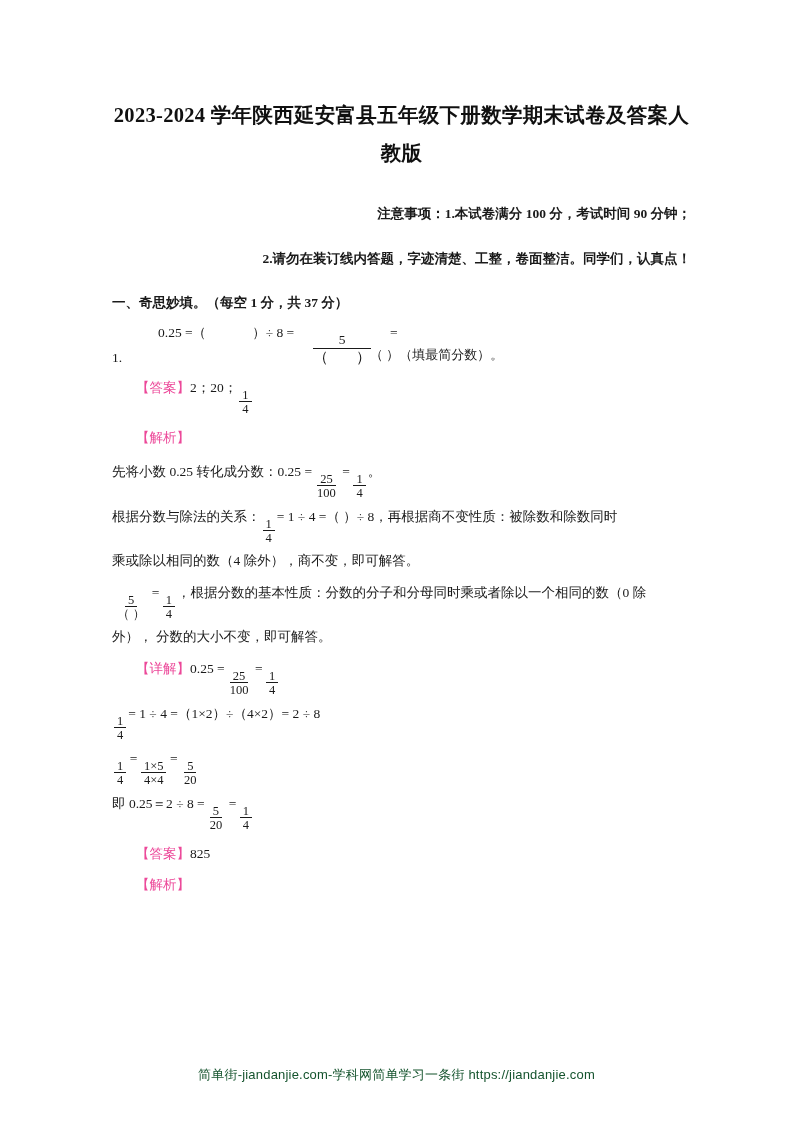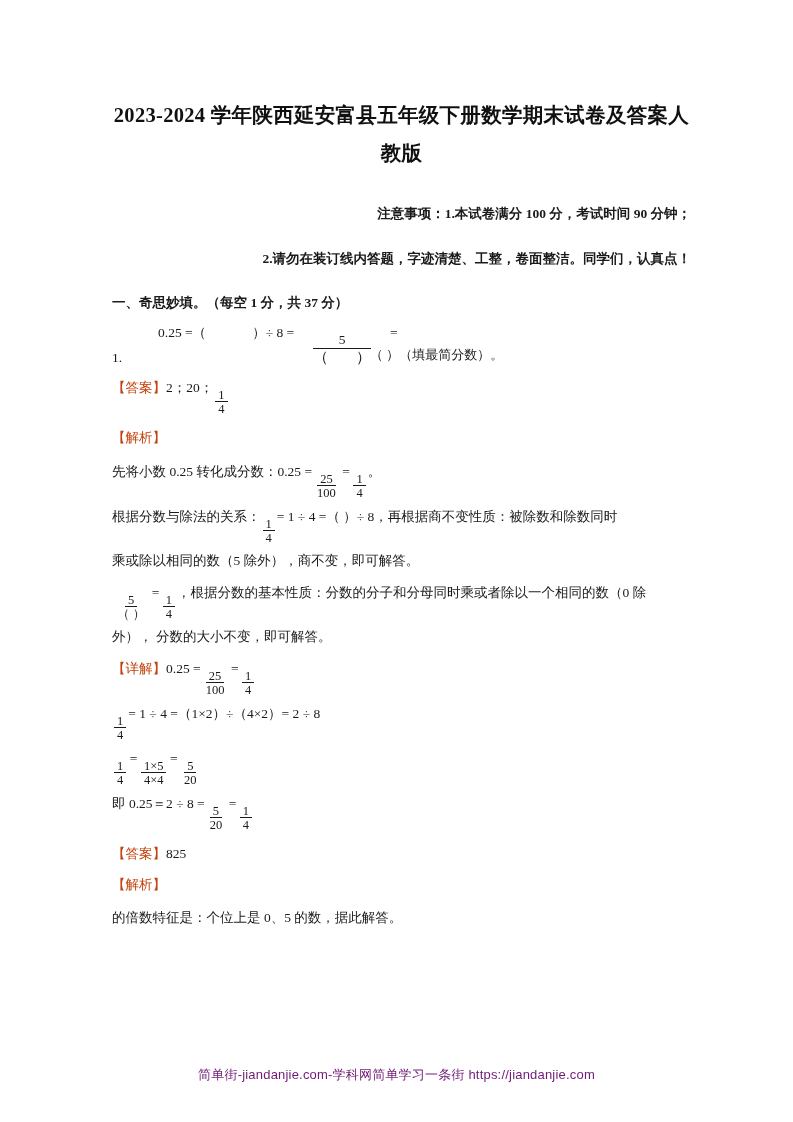--- a/index.html
+++ b/index.html
@@ -37,21 +37,22 @@
 
   
   .para {
     font-size: 13.5px;
     line-height: 31px;
     margin: 0;
     color: #1a1a1a;
     white-space: nowrap;
   }
   .label-blue {
-    color: #c2410c;
+    color: #ec4899;
+    margin-left: 24px;
   }
   .section-head {
     font-size: 13.5px;
     font-weight: bold;
     line-height: 31px;
     margin: 6px 0 0 0;
   }
   .notice {
     font-size: 13.5px;
     line-height: 31px;
@@ -157,21 +158,21 @@
   }
 
   
   .footer {
     position: absolute;
     left: 0;
     top: 1066px;
     width: 793px;
     text-align: center;
     font-size: 13px;
-    color: #701a75;
+    color: #14532d;
     font-family: "Liberation Sans", sans-serif;
     letter-spacing: 0.2px;
   }
 </style>
 </head>
 <body>
 
 <div class="page">
 
   <h1 class="doc-title">2023-2024 学年陕西延安富县五年级下册数学期末试卷及答案人教版</h1>
@@ -219,21 +220,21 @@
           <span class="den">4</span>
         </span></span><span>。</span>
   </p>
 
   <p class="mixed-line">
     <span>根据分数与除法的关系：</span><span class="frac">
         <span class="num">1</span>
         <span class="den">4</span>
       </span><span>= 1 ÷ 4 =（      ）÷ 8，再根据商不变性质：被除数和除数同时</span>
   </p>
-  <p class="para">乘或除以相同的数（5 除外），商不变，即可解答。</p>
+  <p class="para">乘或除以相同的数（4 除外），商不变，即可解答。</p>
 
   <p class="mixed-line">
     <span class="frac">
         <span class="num">5</span>
         <span class="den">（    ）</span>
       </span><span class="op">=</span><span class="frac">
         <span class="num">1</span>
         <span class="den">4</span>
       </span><span>，根据分数的基本性质：分数的分子和分母同时乘或者除以一个相同的数（0 除</span>
   </p>
@@ -285,18 +286,17 @@
   <p class="para">
     <span class="label-blue">【答案】</span><span>825</span>
   </p>
 
   <p class="para">
     <span class="label-blue">【解析】</span>
   </p>
 
   <div class="sp-2"></div>
 
-  <p class="para">的倍数特征是：个位上是 0、5 的数，据此解答。</p>
 
 
 </div>
 
 <div class="footer">简单街-jiandanjie.com-学科网简单学习一条街 https://jiandanjie.com</div>
 
 </body></html>

